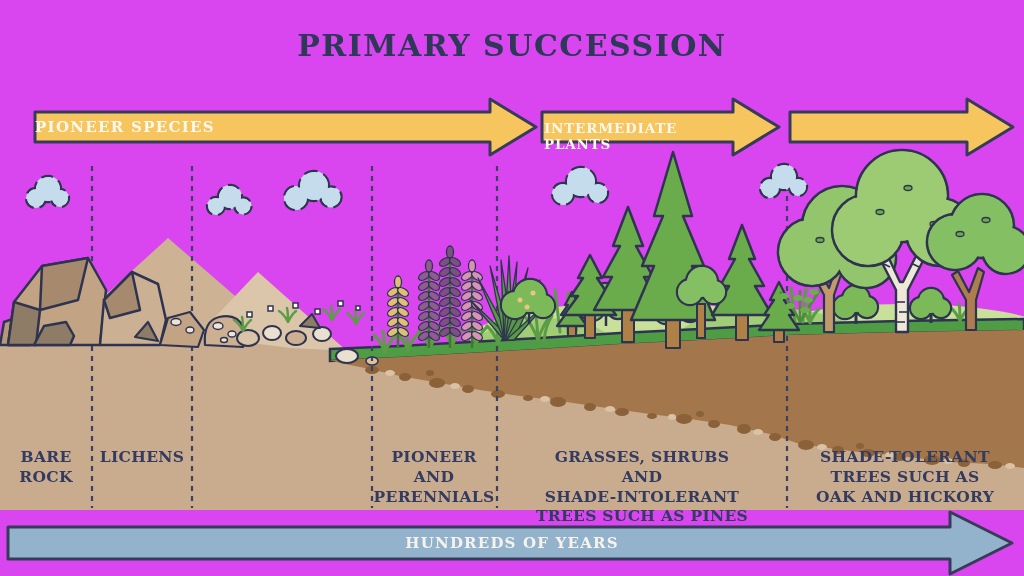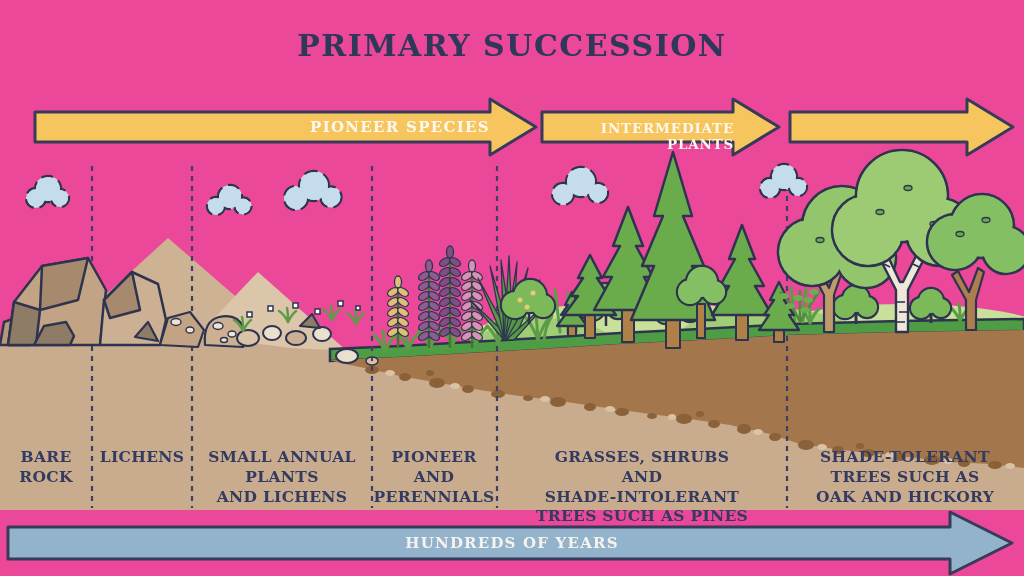--- a/index.html
+++ b/index.html
@@ -1,26 +1,26 @@
 <!DOCTYPE html>
 <html><head>
 <meta charset="utf-8">
 <style>
   html,body{margin:0;padding:0;background:#ffffff;}
   .canvas{
-    position:relative;width:1024px;height:576px;background:#ec4899;
+    position:relative;width:1024px;height:576px;background:#d946ef;
     overflow:hidden;font-family:"DejaVu Serif","Liberation Serif",serif;
   }
   .scene{position:absolute;left:0;top:0;}
   .page-title{
     position:absolute;left:0;top:28px;width:1024px;text-align:center;
     font-size:30px;font-weight:bold;letter-spacing:1.5px;color:#2f3859;
   }
   .arrow-label{
-    position:absolute;text-align:right;color:#fdf8ee;font-weight:bold;
+    position:absolute;text-align:left;color:#fdf8ee;font-weight:bold;
     letter-spacing:1.3px;font-size:15px;top:118px;
   }
   .arrow-label.small{font-size:13.5px;top:120px;letter-spacing:0.8px;}
   .stage-label{
     position:absolute;top:447px;text-align:center;font-weight:bold;
     font-size:15.5px;line-height:1.28;color:#343b60;letter-spacing:0.3px;
     white-space:pre-line;
   }
   .timeline-label{
     position:absolute;left:0;top:534px;width:1024px;text-align:center;
@@ -469,23 +469,20 @@
   </svg>
 
   <div class="page-title">PRIMARY SUCCESSION</div>
 
   <div class="arrow-label" style="left:35px;width:455px;">PIONEER SPECIES</div>
   <div class="arrow-label small" style="left:544px;width:190px;">INTERMEDIATE PLANTS</div>
 
   <div class="stage-label" style="left:14px;width:64px;">BARE
 ROCK</div>
   <div class="stage-label" style="left:96px;width:92px;">LICHENS</div>
-  <div class="stage-label" style="left:202px;width:160px;">SMALL ANNUAL
-PLANTS
-AND LICHENS</div>
   <div class="stage-label" style="left:370px;width:128px;">PIONEER AND
 PERENNIALS</div>
   <div class="stage-label" style="left:532px;width:220px;">GRASSES, SHRUBS AND
 SHADE-INTOLERANT
 TREES SUCH AS PINES</div>
   <div class="stage-label" style="left:815px;width:180px;">SHADE-TOLERANT
 TREES SUCH AS
 OAK AND HICKORY</div>
 
   <div class="timeline-label">HUNDREDS OF YEARS</div>

